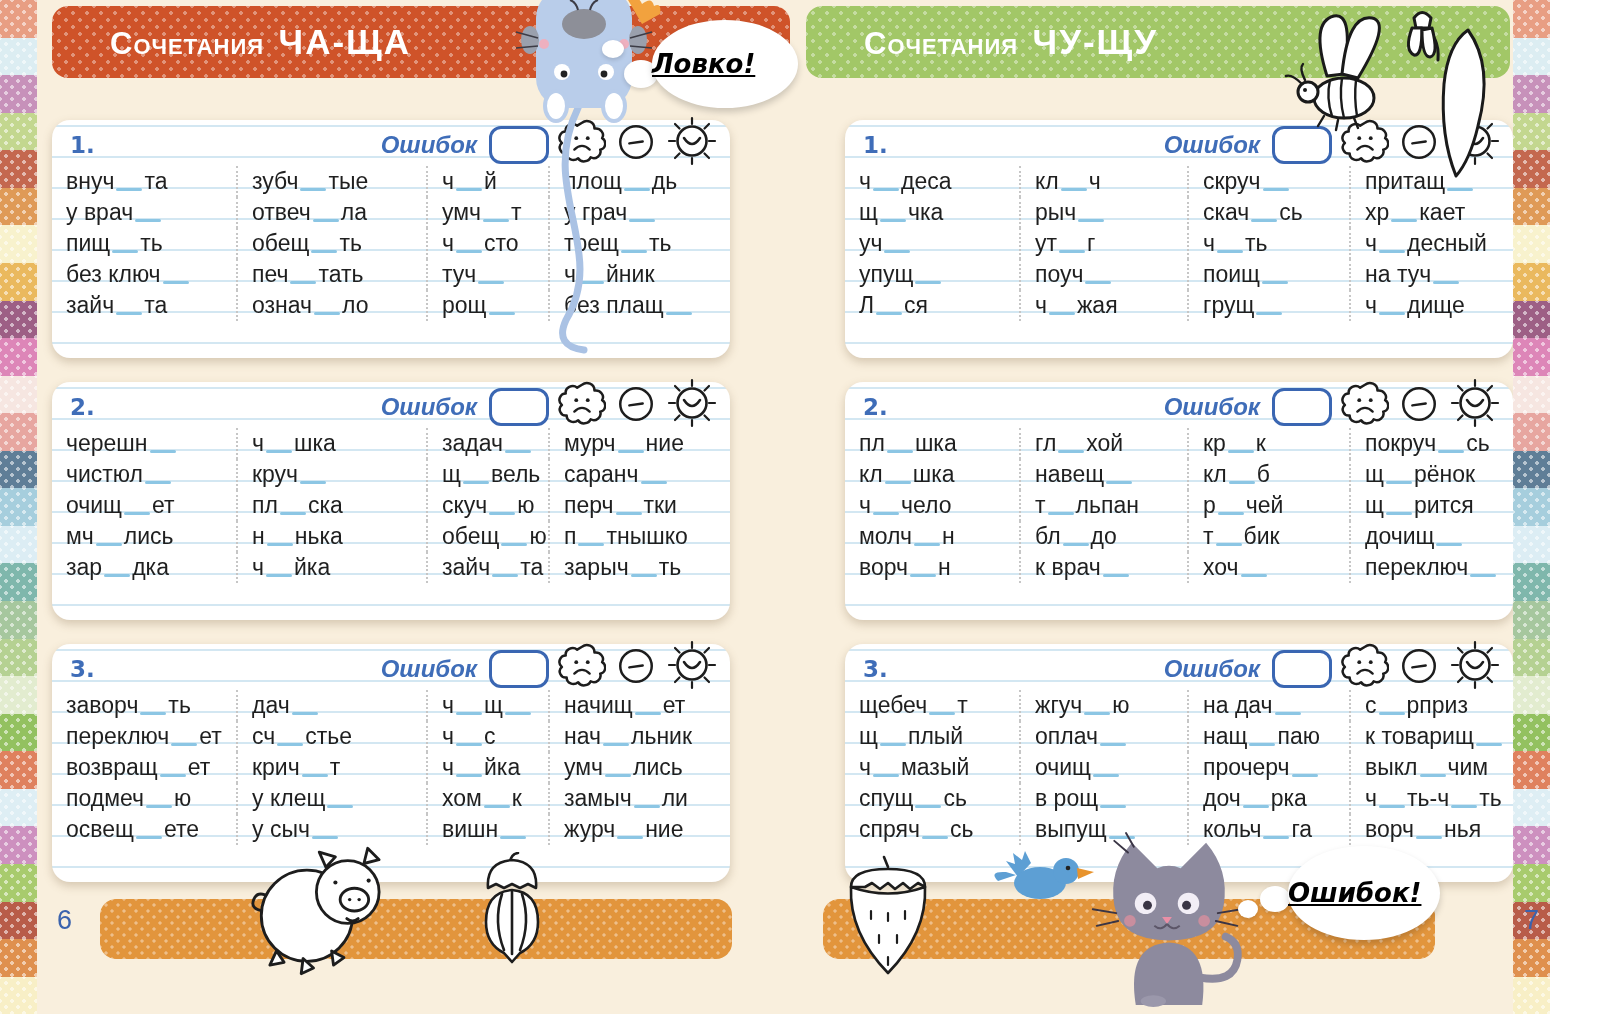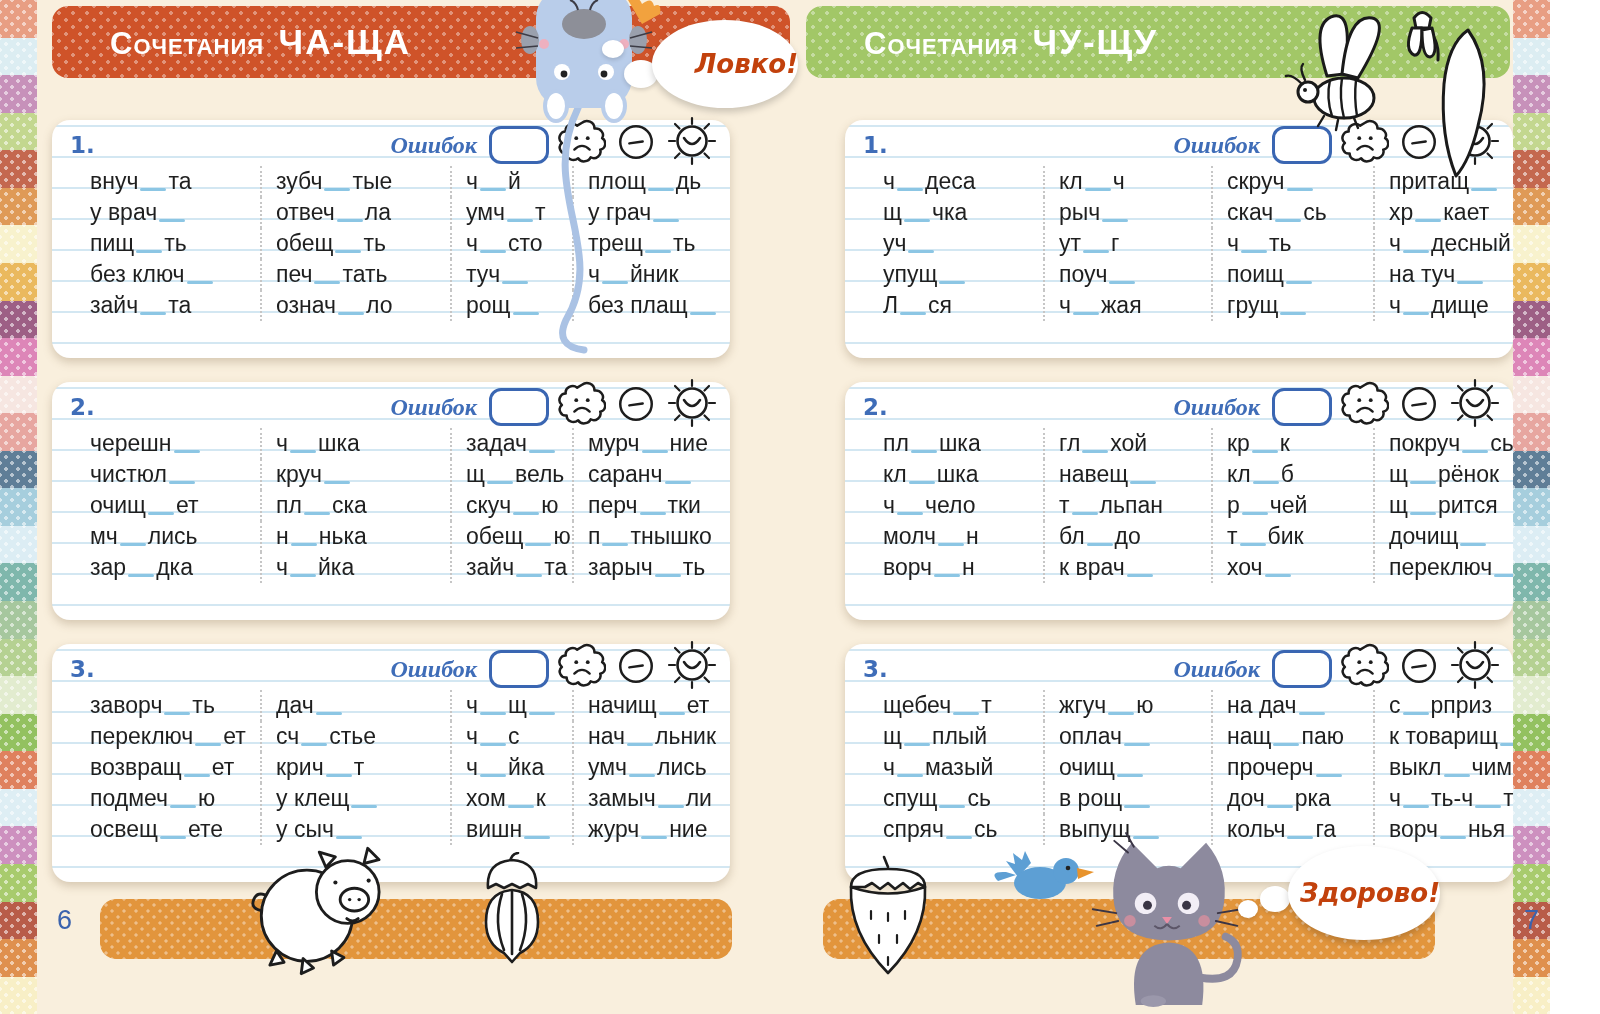--- a/index.html
+++ b/index.html
@@ -38,47 +38,47 @@
   
   .blocks{position:absolute;top:120px;z-index:1;}
   .blocks.bl{left:52px;width:678px;}
   .blocks.br{left:845px;width:668px;}
   .card{position:relative;height:238px;margin-bottom:24px;border-radius:18px;background-color:#fff;
     background-image:linear-gradient(to bottom, transparent 0 29.4px, #d3e7f2 29.4px 31px);
     background-size:100% 31px;background-position:0 7px;background-repeat:repeat;
     box-shadow:0 4px 10px rgba(120,95,60,.28);}
   .card-head{position:absolute;top:8px;left:18px;right:12px;height:34px;display:flex;align-items:center;}
   .blk-num{font-family:"DejaVu Sans",sans-serif;font-weight:700;font-size:23px;color:#3f6db8;}
-  .err-label{margin-left:auto;font-family:Liberation Serif, serif;font-style:italic;font-weight:700;
+  .err-label{margin-left:auto;font-family:Liberation Sans, sans-serif;font-style:italic;font-weight:700;
     font-size:24px;color:#3f6db8;}
   .err-box{width:54px;height:32px;border:3px solid #3a66b2;border-radius:12px;margin-left:12px;background:#fff;}
   .emo{margin-left:9px;margin-top:-8px;}
   .emo svg{display:block;}
-  .words{position:absolute;top:46px;left:0;right:6px;display:grid;margin-left:24px;}
+  .words{position:absolute;top:46px;left:0;right:6px;display:grid;}
   .bl .words{grid-template-columns:186px 190px 122px 1fr;}
   .br .words{grid-template-columns:176px 168px 162px 1fr;}
   .cell{height:31px;line-height:31px;font-size:23px;color:#1f1f1f;padding-left:14px;white-space:nowrap;}
   .cell.c0,.cell.c1,.cell.c2{border-right:2px dotted #c6c6c6;}
   .blank{display:inline-block;width:26px;height:3px;background:#8cc6e4;border-radius:2px;
     vertical-align:-2px;margin:0 2px;}
 
   
   .bbar{position:absolute;top:899px;height:60px;border-radius:16px;background-color:#e2953c;z-index:1;
     background-image:
       radial-gradient(rgba(255,255,255,.4) 1.5px, transparent 1.7px),
       radial-gradient(rgba(255,255,255,.4) 1.5px, transparent 1.7px);
     background-size:12px 12px;background-position:0 0,6px 6px;}
   .bbar.left{left:100px;width:632px;} .bbar.right{left:823px;width:612px;}
   .pagenum{position:absolute;top:905px;font-size:27px;color:#3b63ad;z-index:2;}
   .pagenum.p6{left:57px;} .pagenum.p7{left:1524px;}
 
   
   .bubble{position:absolute;background:#fff;border-radius:50%;box-shadow:0 4px 7px rgba(0,0,0,.18);
-    display:flex;align-items:center;justify-content:flex-end;z-index:5;
-    font-family:"DejaVu Sans",sans-serif;font-style:italic;font-weight:700;color:#c2410c;}
+    display:flex;align-items:center;justify-content:flex-start;z-index:5;
+    font-family:"DejaVu Sans",sans-serif;font-style:italic;font-weight:700;color:#000000;text-decoration:underline;}
   .bubble.bL{left:652px;top:20px;width:146px;height:88px;font-size:26px;}
   .bubble.bR{left:1288px;top:846px;width:152px;height:94px;font-size:26px;}
   .tdot{position:absolute;background:#fff;border-radius:50%;box-shadow:0 2px 4px rgba(0,0,0,.15);z-index:5;}
   .d1{left:602px;top:40px;width:22px;height:18px;}
   .d2{left:624px;top:60px;width:34px;height:28px;}
   .d3{left:1238px;top:900px;width:20px;height:18px;}
   .d4{left:1260px;top:886px;width:30px;height:26px;}
 
   .art{position:absolute;z-index:4;}
 </style>
@@ -593,16 +593,16 @@
       <circle cx="122" cy="92" r="6" fill="#de8f9e" opacity=".75"></circle>
     <g stroke="#3a3545" stroke-width="2" stroke-linecap="round">
       <path d="M32 84 l-24-4 M34 92 l-22 5 M136 84 l24-4 M134 92 l22 5 M44 22 l-14-12 M50 16 l-8-14"></path>
     </g>
     <ellipse cx="70" cy="174" rx="13" ry="6" fill="#9b98ab"></ellipse>
   </svg>
 
   <span class="tdot d3"></span>
   <span class="tdot d4"></span>
   <div class="bubble bR">
-    <span>Здорово!</span>
+    <span>Ошибок!</span>
   </div>
 
 </div>
 
 </body></html>

